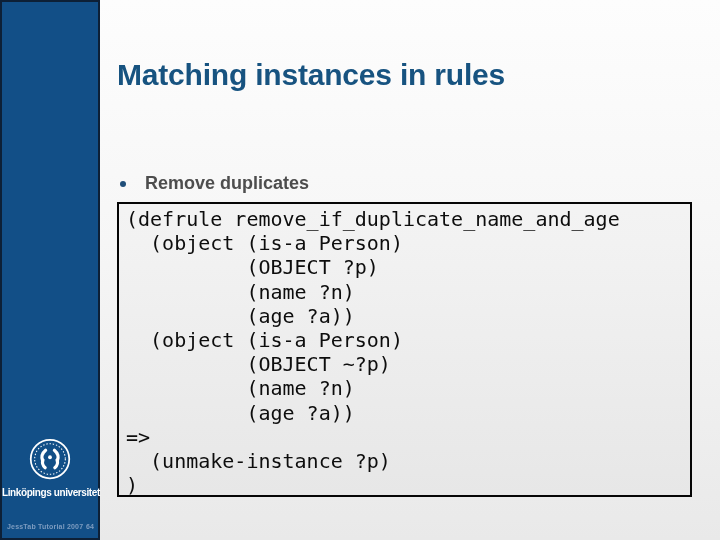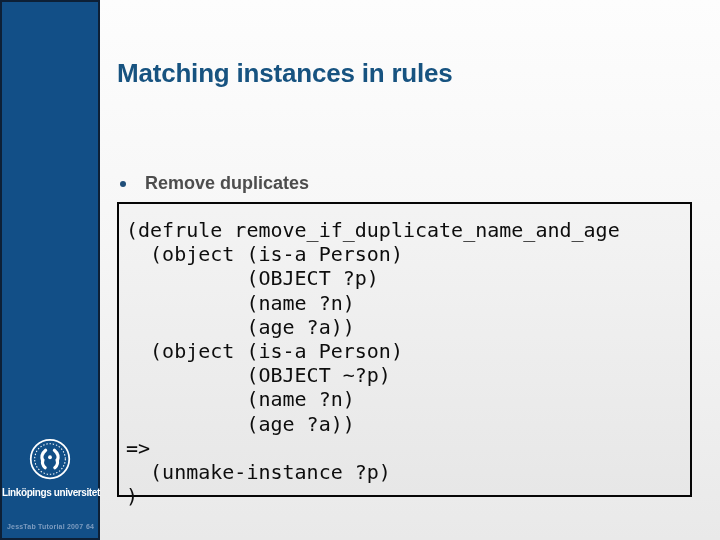--- a/index.html
+++ b/index.html
@@ -53,21 +53,21 @@
     letter-spacing: 0.2px;
   }
   .page-number {
     position: absolute;
     left: 79px; top: 0;
   }
   
   .title {
     position: absolute;
     left: 117px; top: 58px;
-    font-size: 26px;
+    font-size: 30px;
     font-weight: bold;
     color: #175380;
     letter-spacing: -0.2px;
   }
   .bullet-row {
     position: absolute;
     left: 120px; top: 173px;
     display: flex;
     align-items: center;
   }
@@ -86,21 +86,21 @@
   .code-box {
     position: absolute;
     left: 117px; top: 202px;
     width: 575px; height: 295px;
     box-sizing: border-box;
     border: 2px solid #050505;
     background: rgba(0,0,0,0.015);
   }
   .code {
     margin: 0;
-    padding: 14px 0 0 7px;
+    padding: 3px 0 0 7px;
     font-family: "DejaVu Sans Mono", "Liberation Mono", monospace;
     font-size: 20px;
     line-height: 24.2px;
     color: #0d0d0d;
     white-space: pre;
   }
   .code-line { height: 24.2px; }
 </style>
 </head>
 <body>

